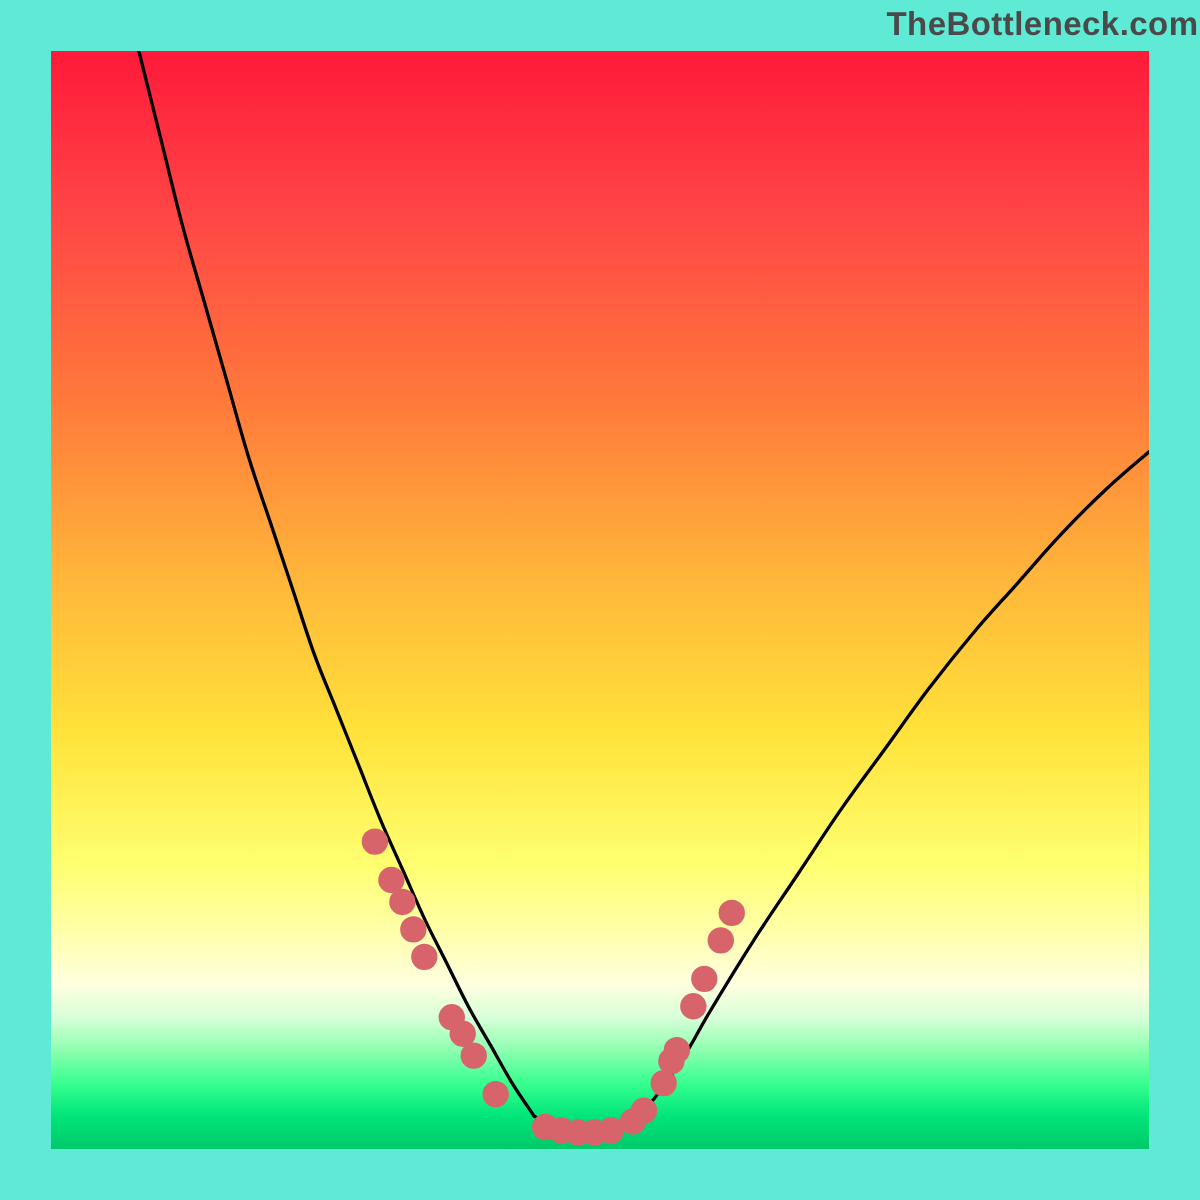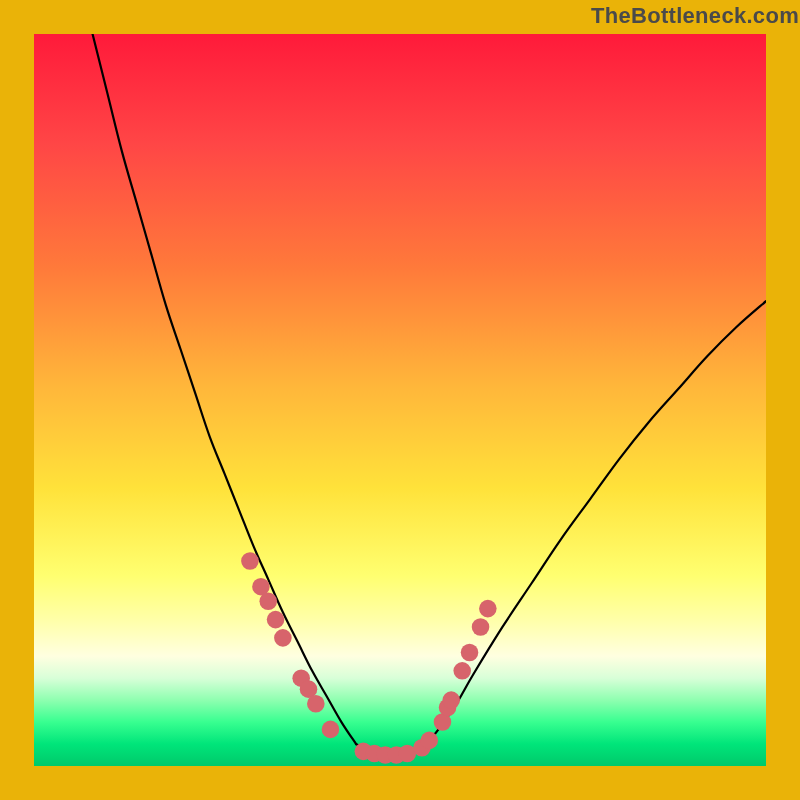--- a/index.html
+++ b/index.html
@@ -1,16 +1,16 @@
 <!DOCTYPE html>
 <html><head>
 <meta charset="utf-8">
 <style>
   html,body{margin:0;padding:0;width:800px;height:800px;background:#000;overflow:hidden;font-family:Arial,Helvetica,sans-serif}
-  .frame{position:absolute;left:0;top:0;width:800px;height:800px;background:#eab308}
+  .frame{position:absolute;left:0;top:0;width:800px;height:800px;background:#5eead4}
   .plot{position:absolute;left:34px;top:34px;width:732px;height:732px;overflow:hidden}
   .grad{position:absolute;left:0;top:0;width:100%;height:100%;
         background:linear-gradient(to bottom,
           #ff1a3a 0%,
           #ff4646 15%,
           #ff7a3a 32%,
           #ffb63a 48%,
           #ffe23a 62%,
           #ffff70 74%,
           #ffffa8 80%,

